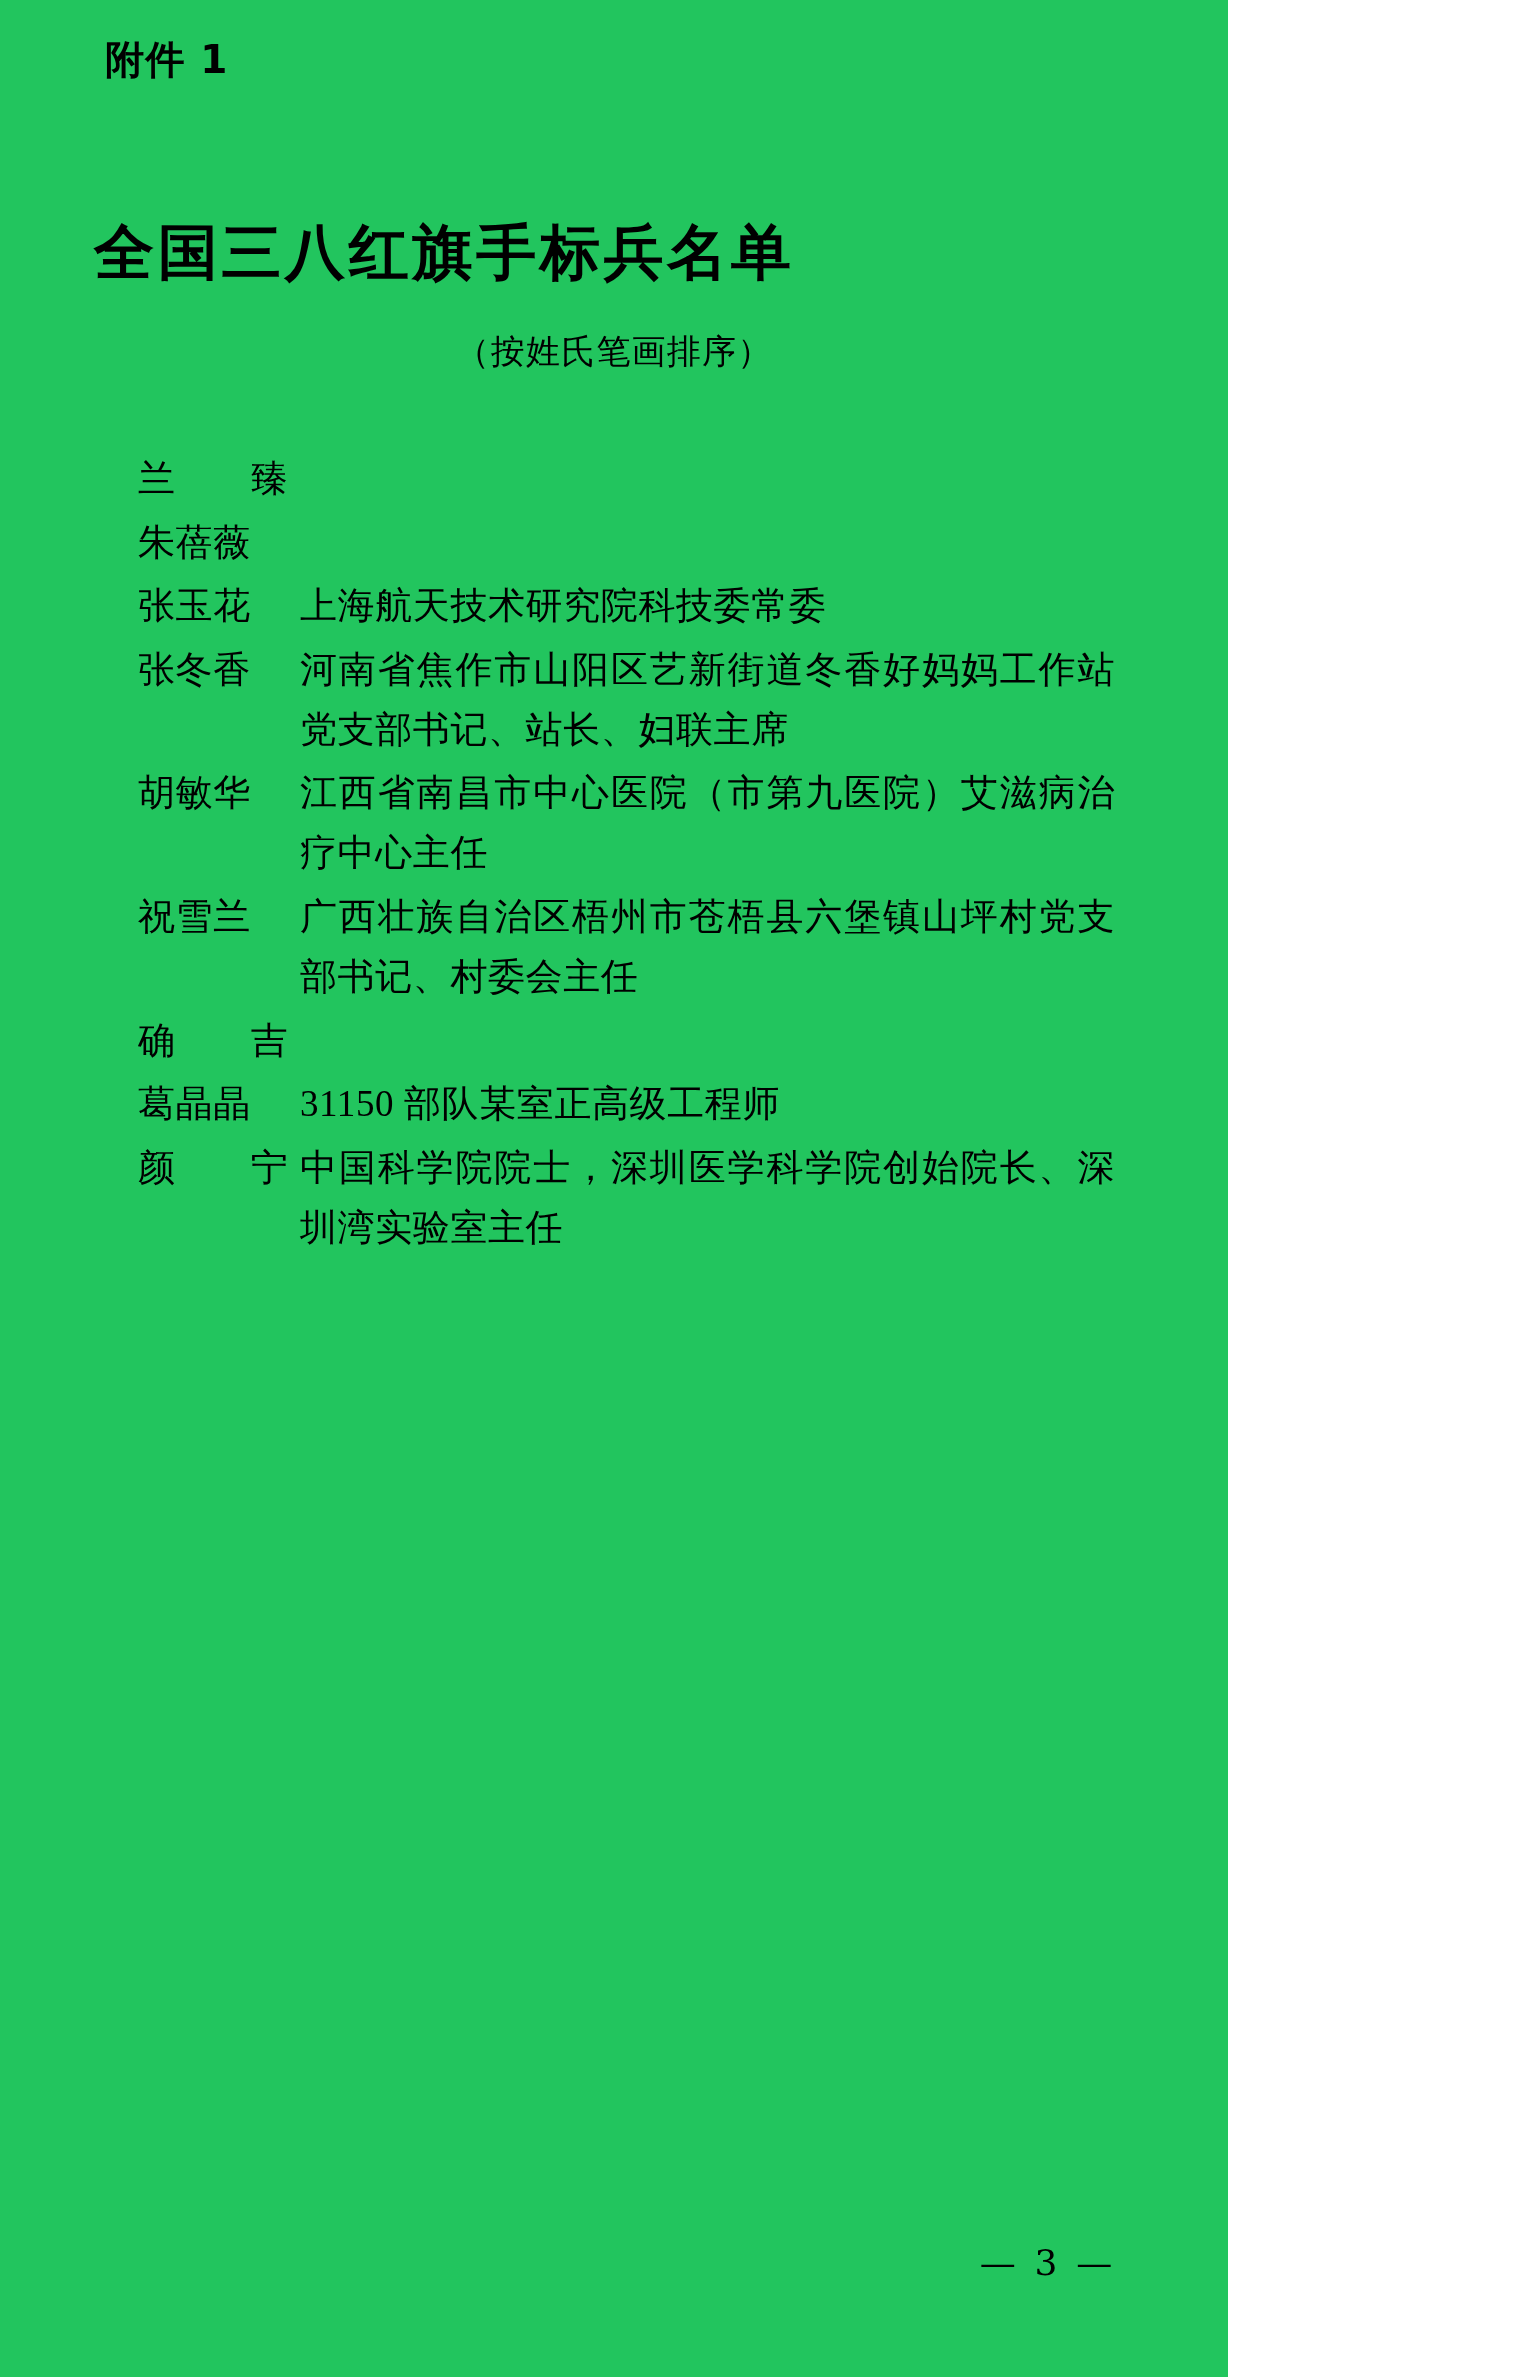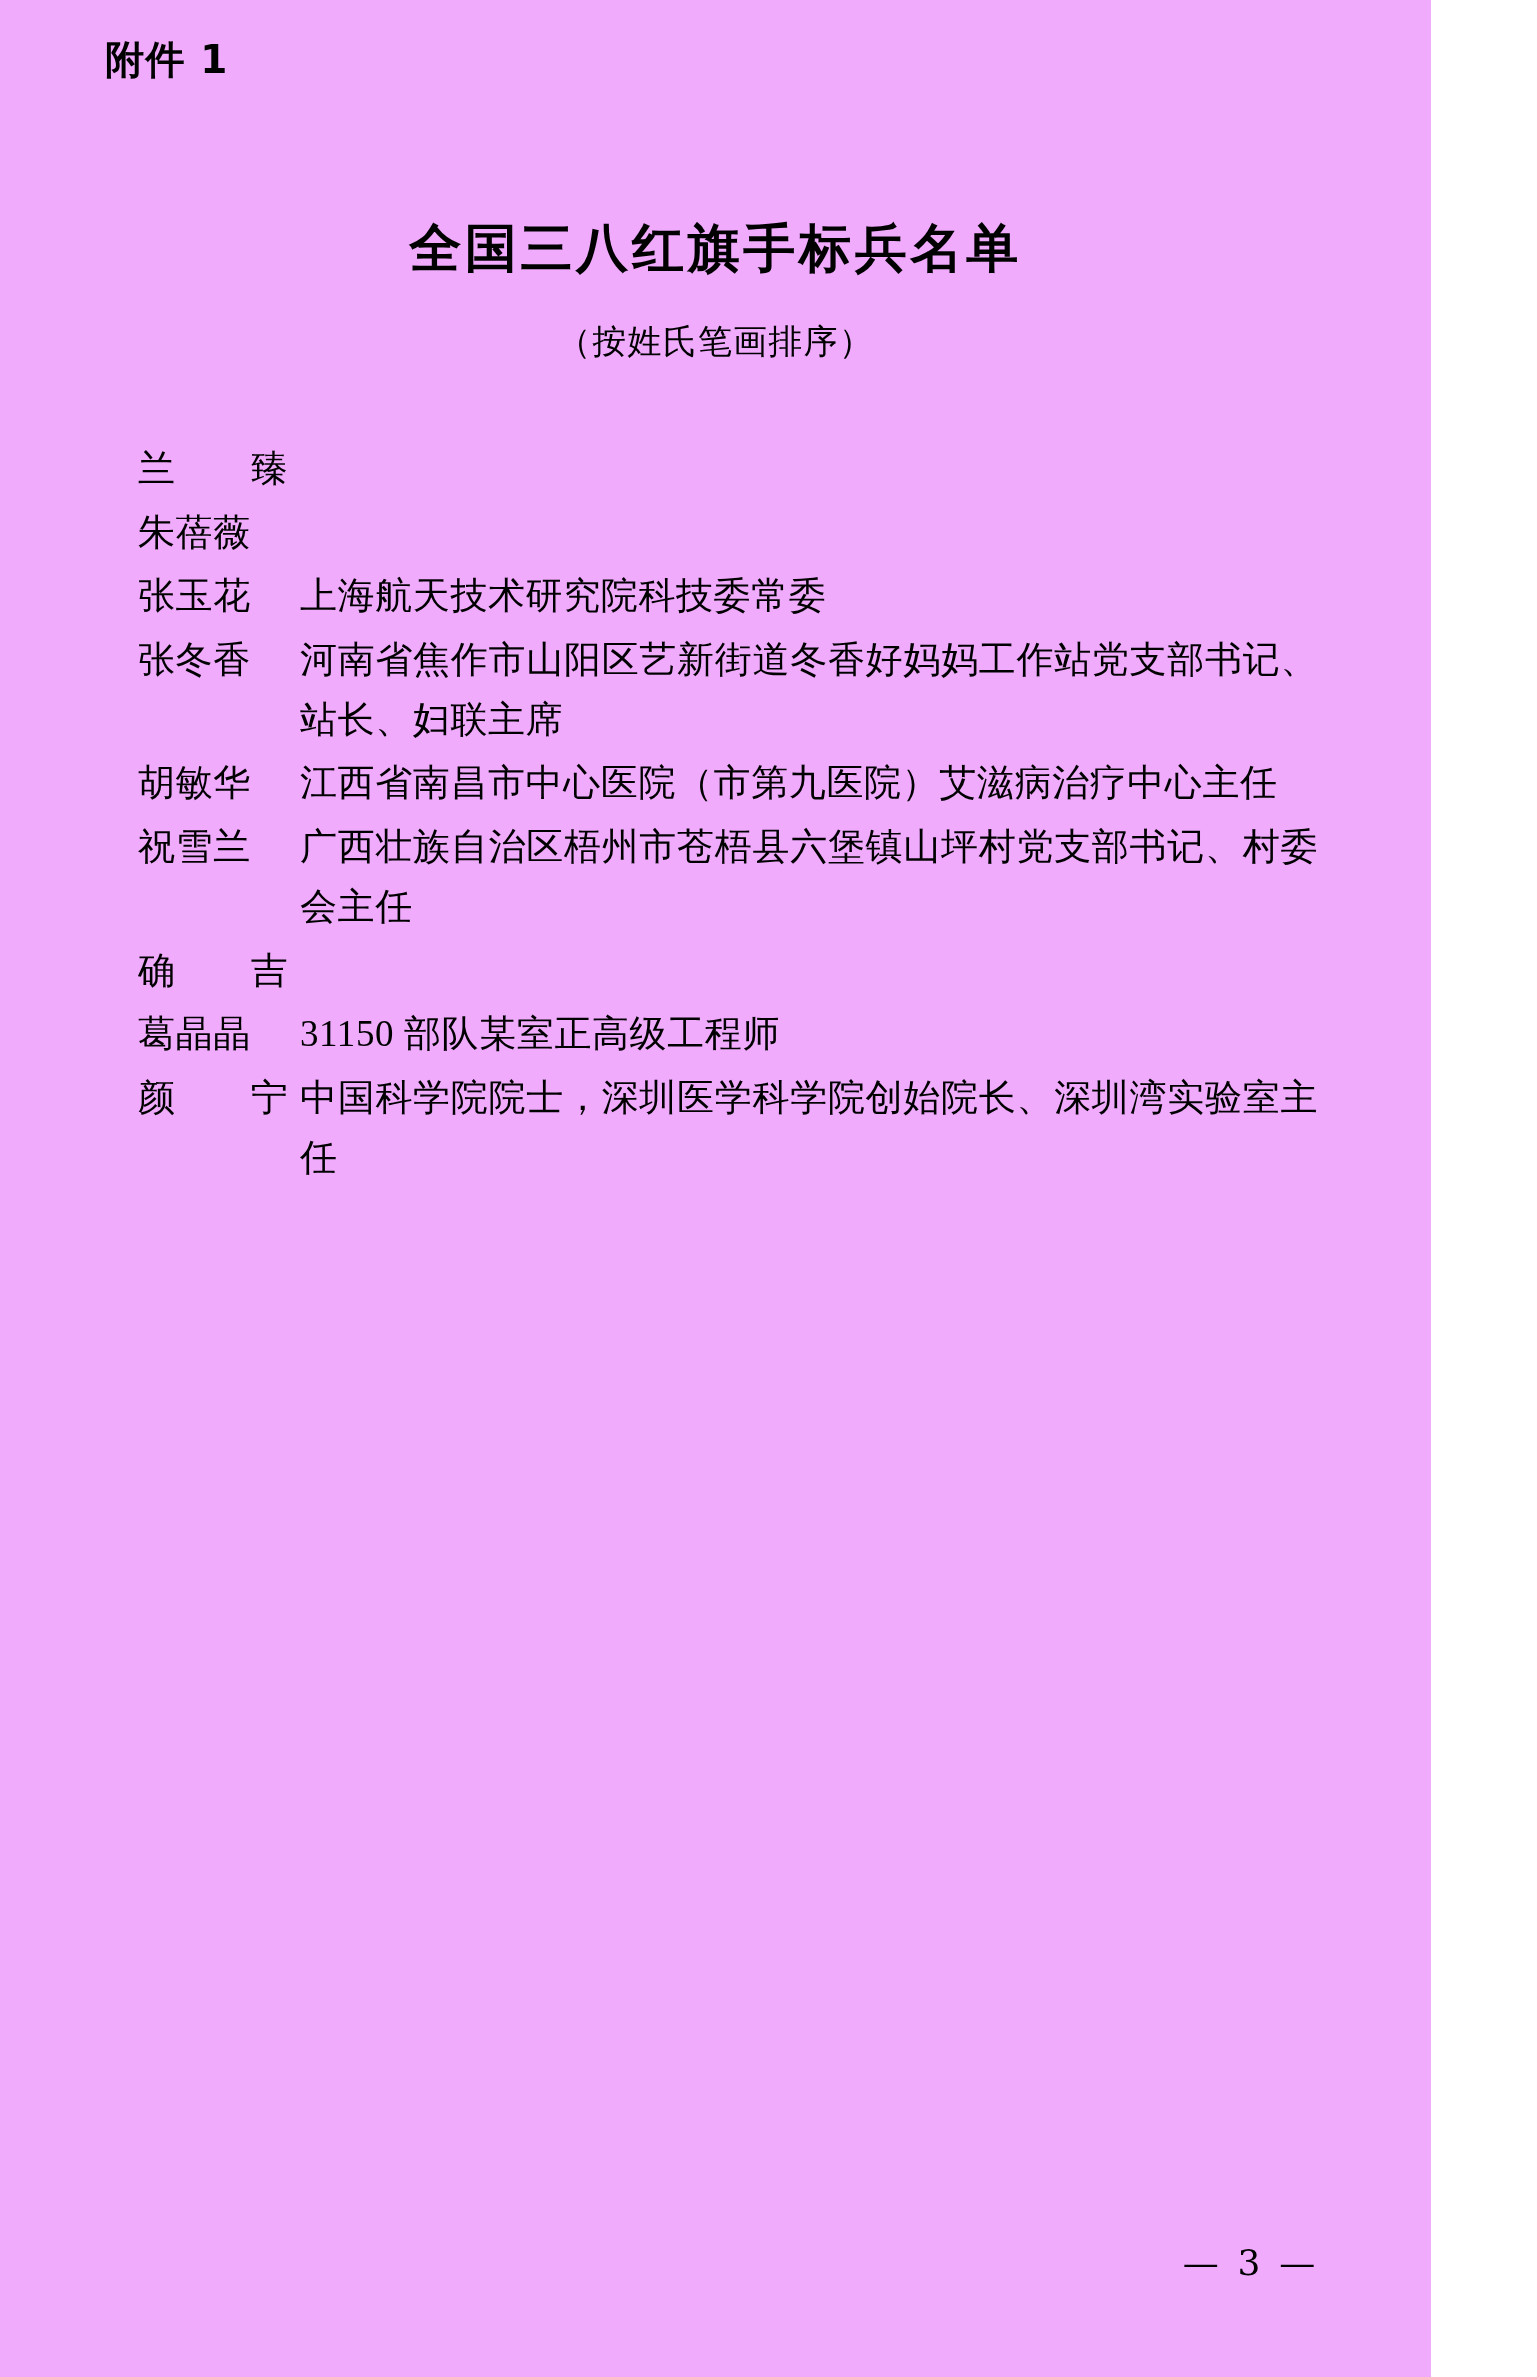--- a/index.html
+++ b/index.html
@@ -5,40 +5,40 @@
   html, body {
     margin: 0;
     padding: 0;
     background: #ffffff;
   }
   body {
     font-family: "DejaVu Serif", "Liberation Serif", serif;
     color: #000000;
   }
   .page {
-    width: 1431px;
+    width: 1228px;
     height: 2377px;
     position: relative;
     box-sizing: border-box;
     padding: 37px 94px 0 94px;
-    background: #f0abfc;
+    background: #22c55e;
   }
   .attachment-label {
     font-family: "DejaVu Sans", "Liberation Sans", sans-serif;
     font-weight: bold;
     font-size: 39px;
     letter-spacing: 1.2px;
     margin: 0 0 0 11.2px;
     line-height: 1.2;
   }
   .doc-title {
-    text-align: center;
+    text-align: left;
     font-family: "DejaVu Serif", "Liberation Serif", serif;
     font-weight: bold;
-    font-size: 52px;
+    font-size: 60px;
     letter-spacing: 3.7px;
     margin: 131px 0 0 0;
     line-height: 1.25;
   }
   .doc-subtitle {
     text-align: center;
     font-size: 34px;
     letter-spacing: 1.2px;
     margin: 39px 0 0 0;
     line-height: 1.3;

